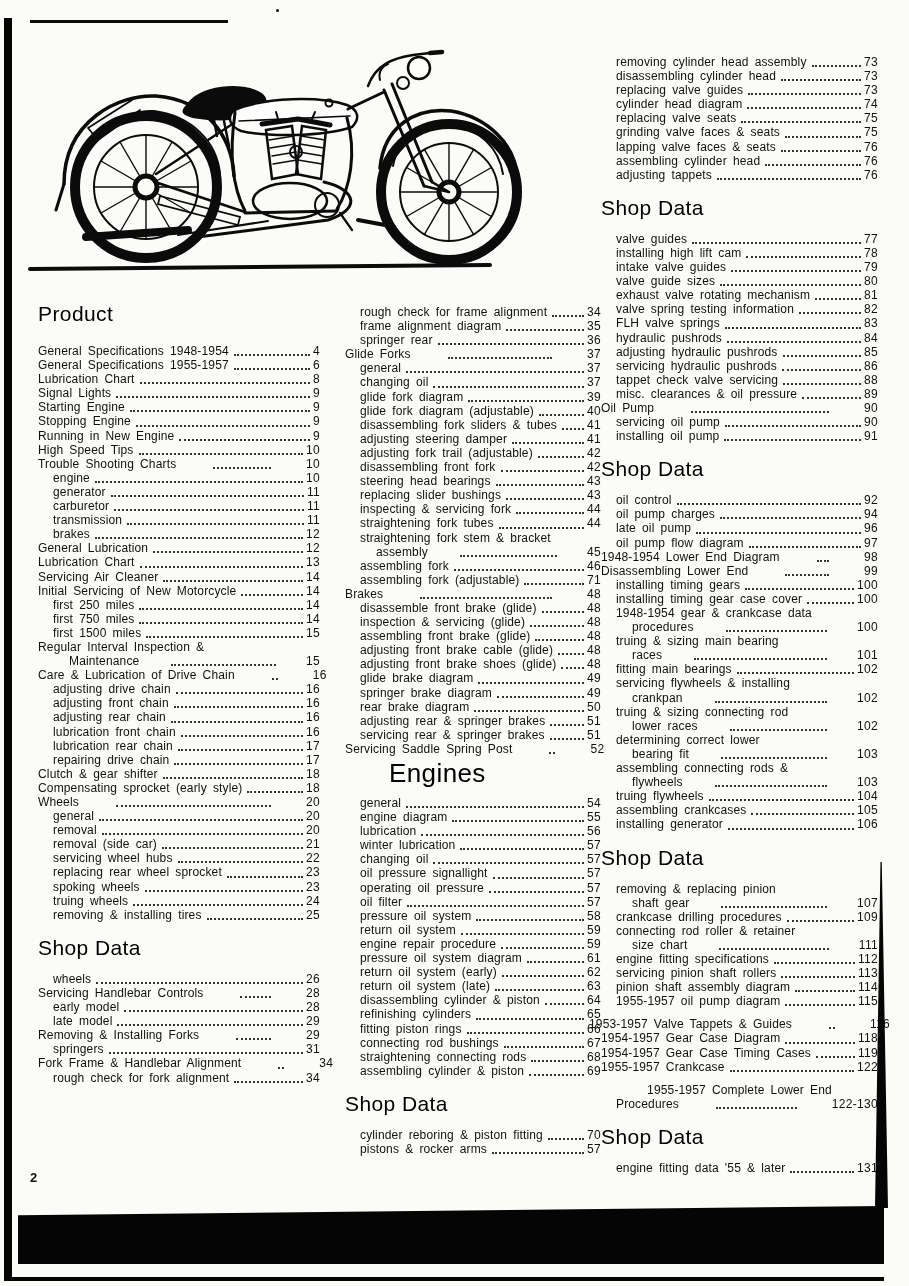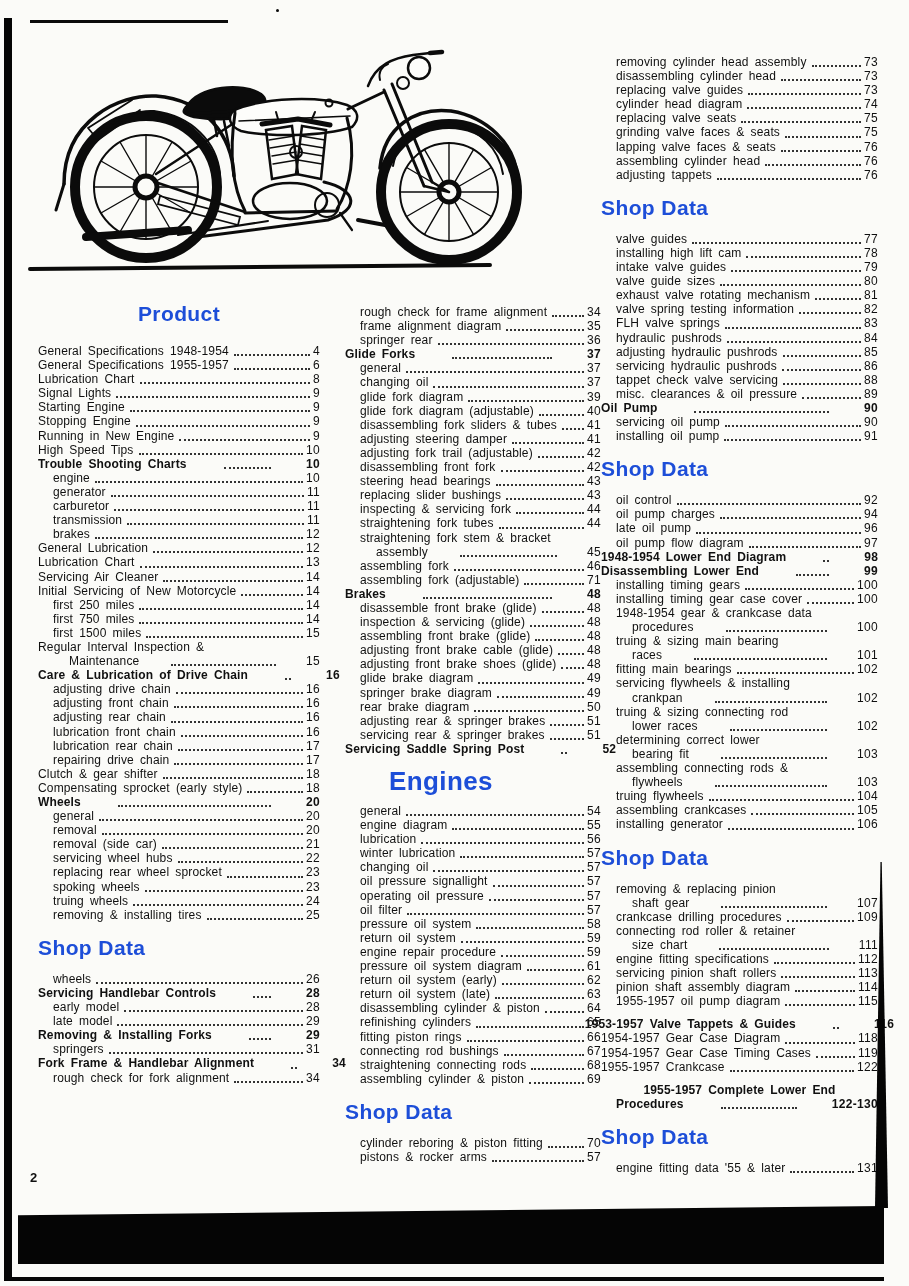--- a/index.html
+++ b/index.html
@@ -17,28 +17,28 @@
     clip-path:polygon(42% 0,52% 0,100% 100%,0 100%);}
   .top-rule{position:absolute;left:30px;top:20px;width:198px;height:3px;background:#0b0b0b;}
   .speck{position:absolute;left:276px;top:9px;width:3px;height:3px;background:#0b0b0b;border-radius:50%;}
   
   .illus{position:absolute;left:28px;top:24px;width:530px;height:250px;}
   
   .toc-col{position:absolute;font-size:12px;}
   #col1{left:38px;top:302px;width:282px;}
   #col2{left:345px;top:305px;width:256px;}
   #col3{left:601px;top:55px;width:277px;}
-  .section-header{font-weight:bold;font-size:21px;line-height:24px;letter-spacing:.4px;
-    margin:14px 0 12px 0;color:#1d4ed8;}
-  #col1 .section-header:first-child{margin-top:0;margin-bottom:18px;text-align:center;}
-  .section-header.engines{font-size:26px;line-height:30px;margin:10px 0 8px 44px;}
+  .section-header{font-weight:normal;font-size:21px;line-height:24px;letter-spacing:.4px;
+    margin:14px 0 12px 0;color:#000000;}
+  #col1 .section-header:first-child{margin-top:0;margin-bottom:18px;}
+  .section-header.engines{font-size:26px;line-height:30px;margin:2px 0 8px 44px;}
   .toc-row{display:flex;align-items:flex-end;line-height:14.1px;white-space:nowrap;}
   .toc-row.i1{padding-left:15px;}
   .toc-row.i2{padding-left:31px;gap:27px;}
-  .toc-row.b{font-weight:bold;gap:32px;}
+  .toc-row.b{font-weight:normal;gap:32px;}
   .toc-row.g{margin-top:9px;justify-content:center;}
   .lbl{word-spacing:2.6px;letter-spacing:.15px;}
   .leader{flex:1 1 auto;min-width:6px;border-bottom:2px dotted #333;margin:0 3px 2px 5px;}
   .pg{text-align:right;letter-spacing:.3px;}
   .page-num{position:absolute;left:30px;top:1170px;font-size:13px;font-weight:bold;}
 </style>
 </head>
 <body>
 
 <div class="bar-left"></div>

